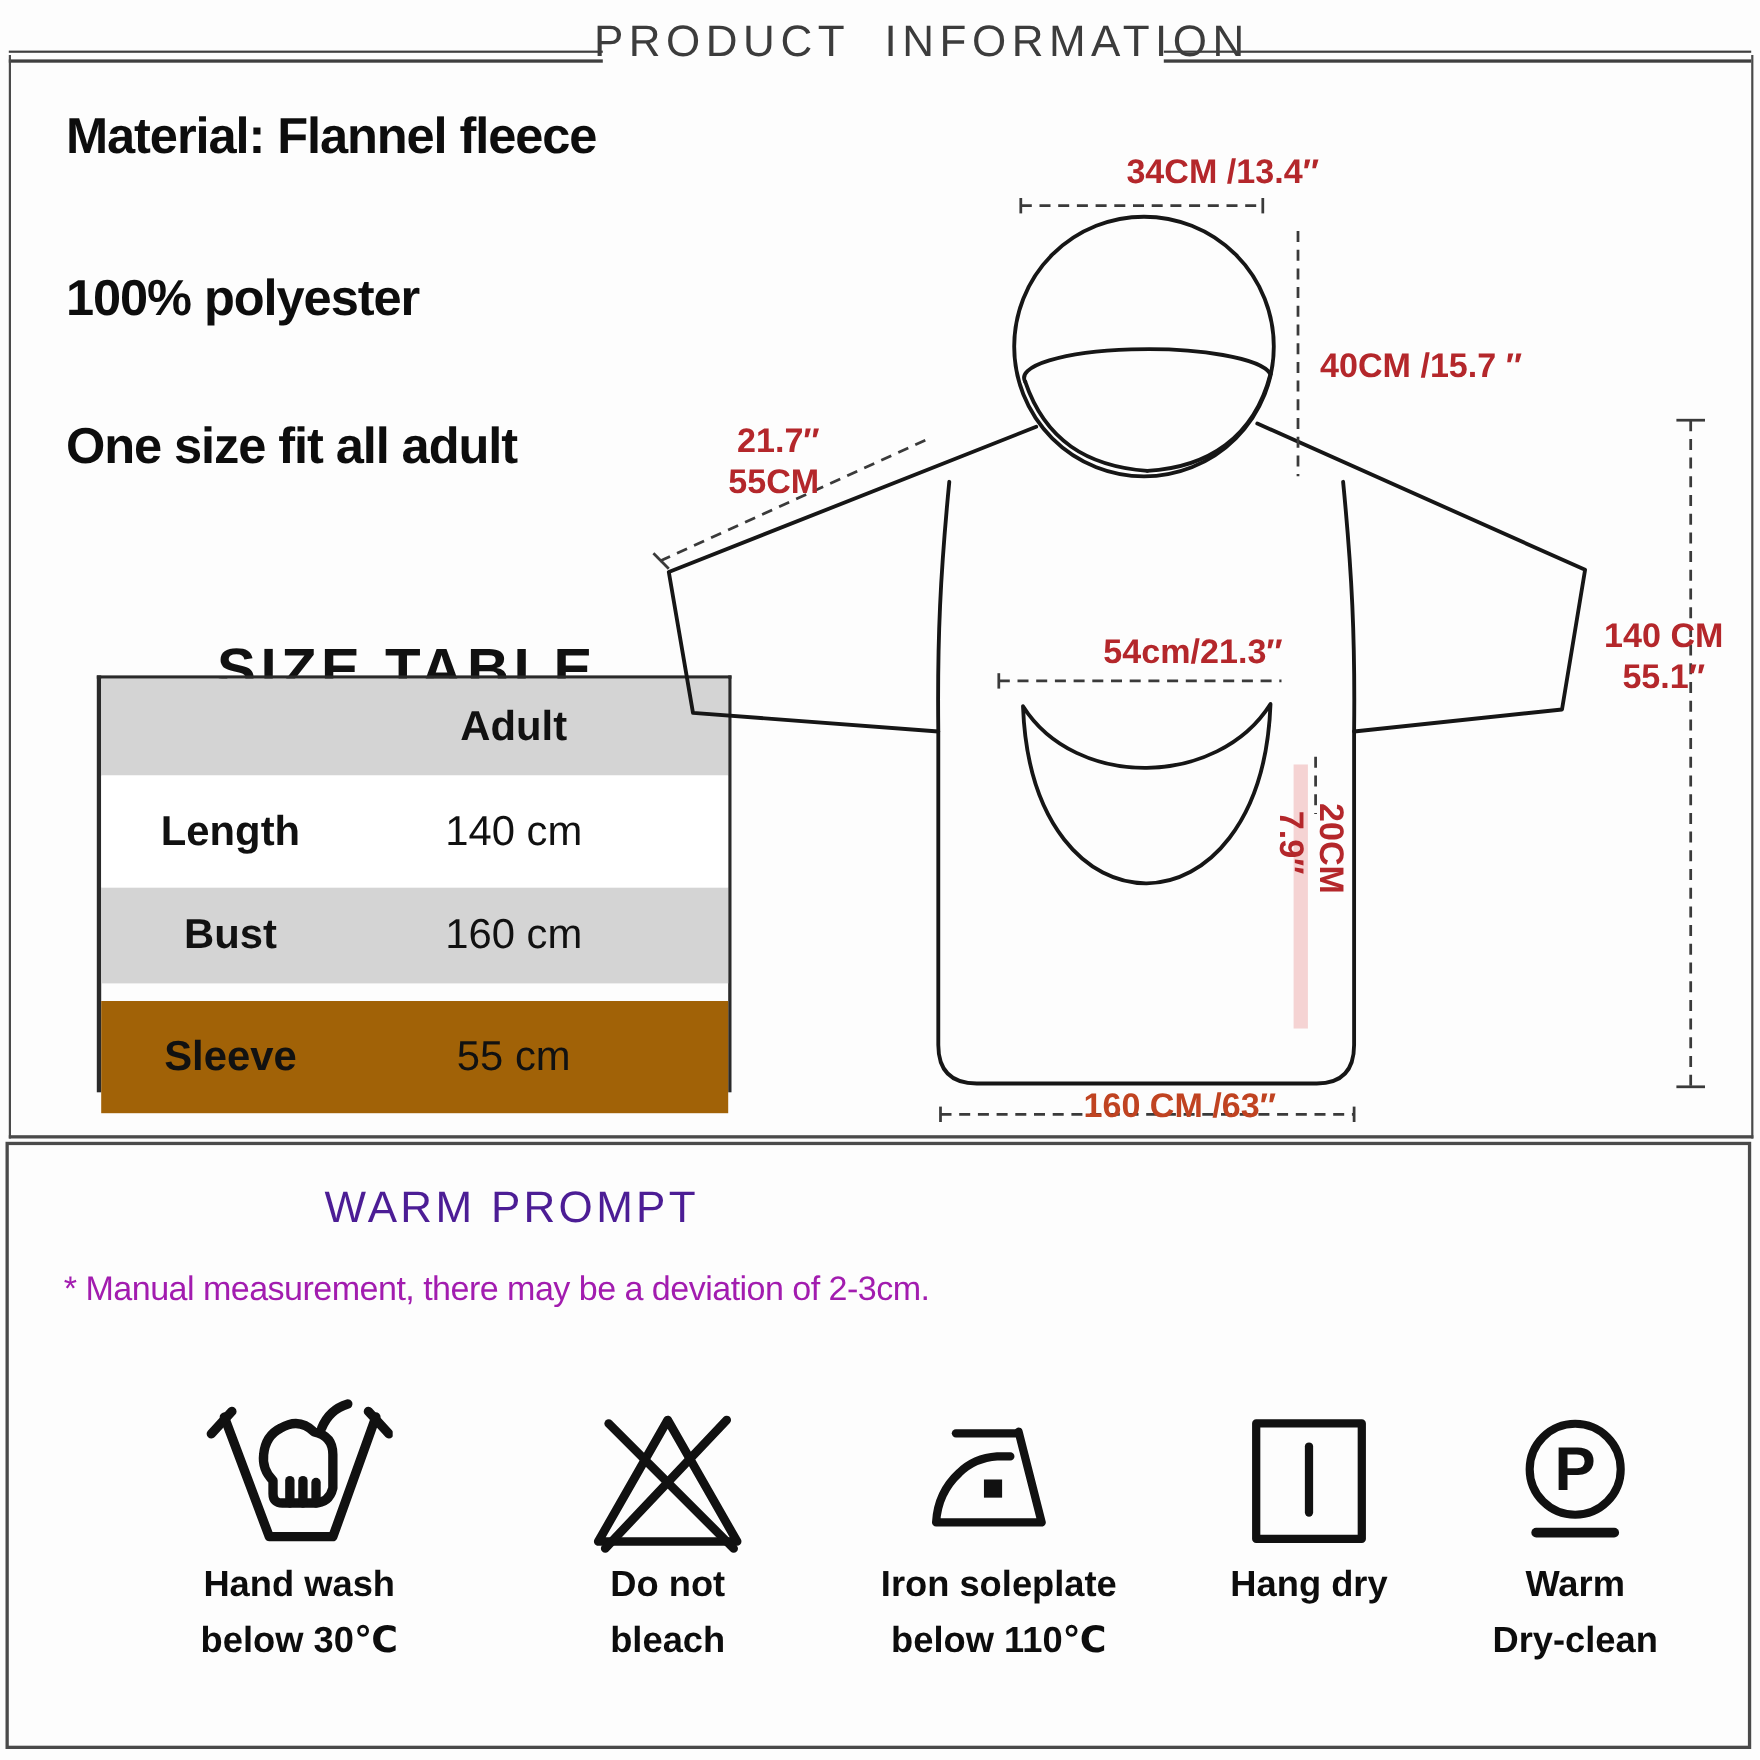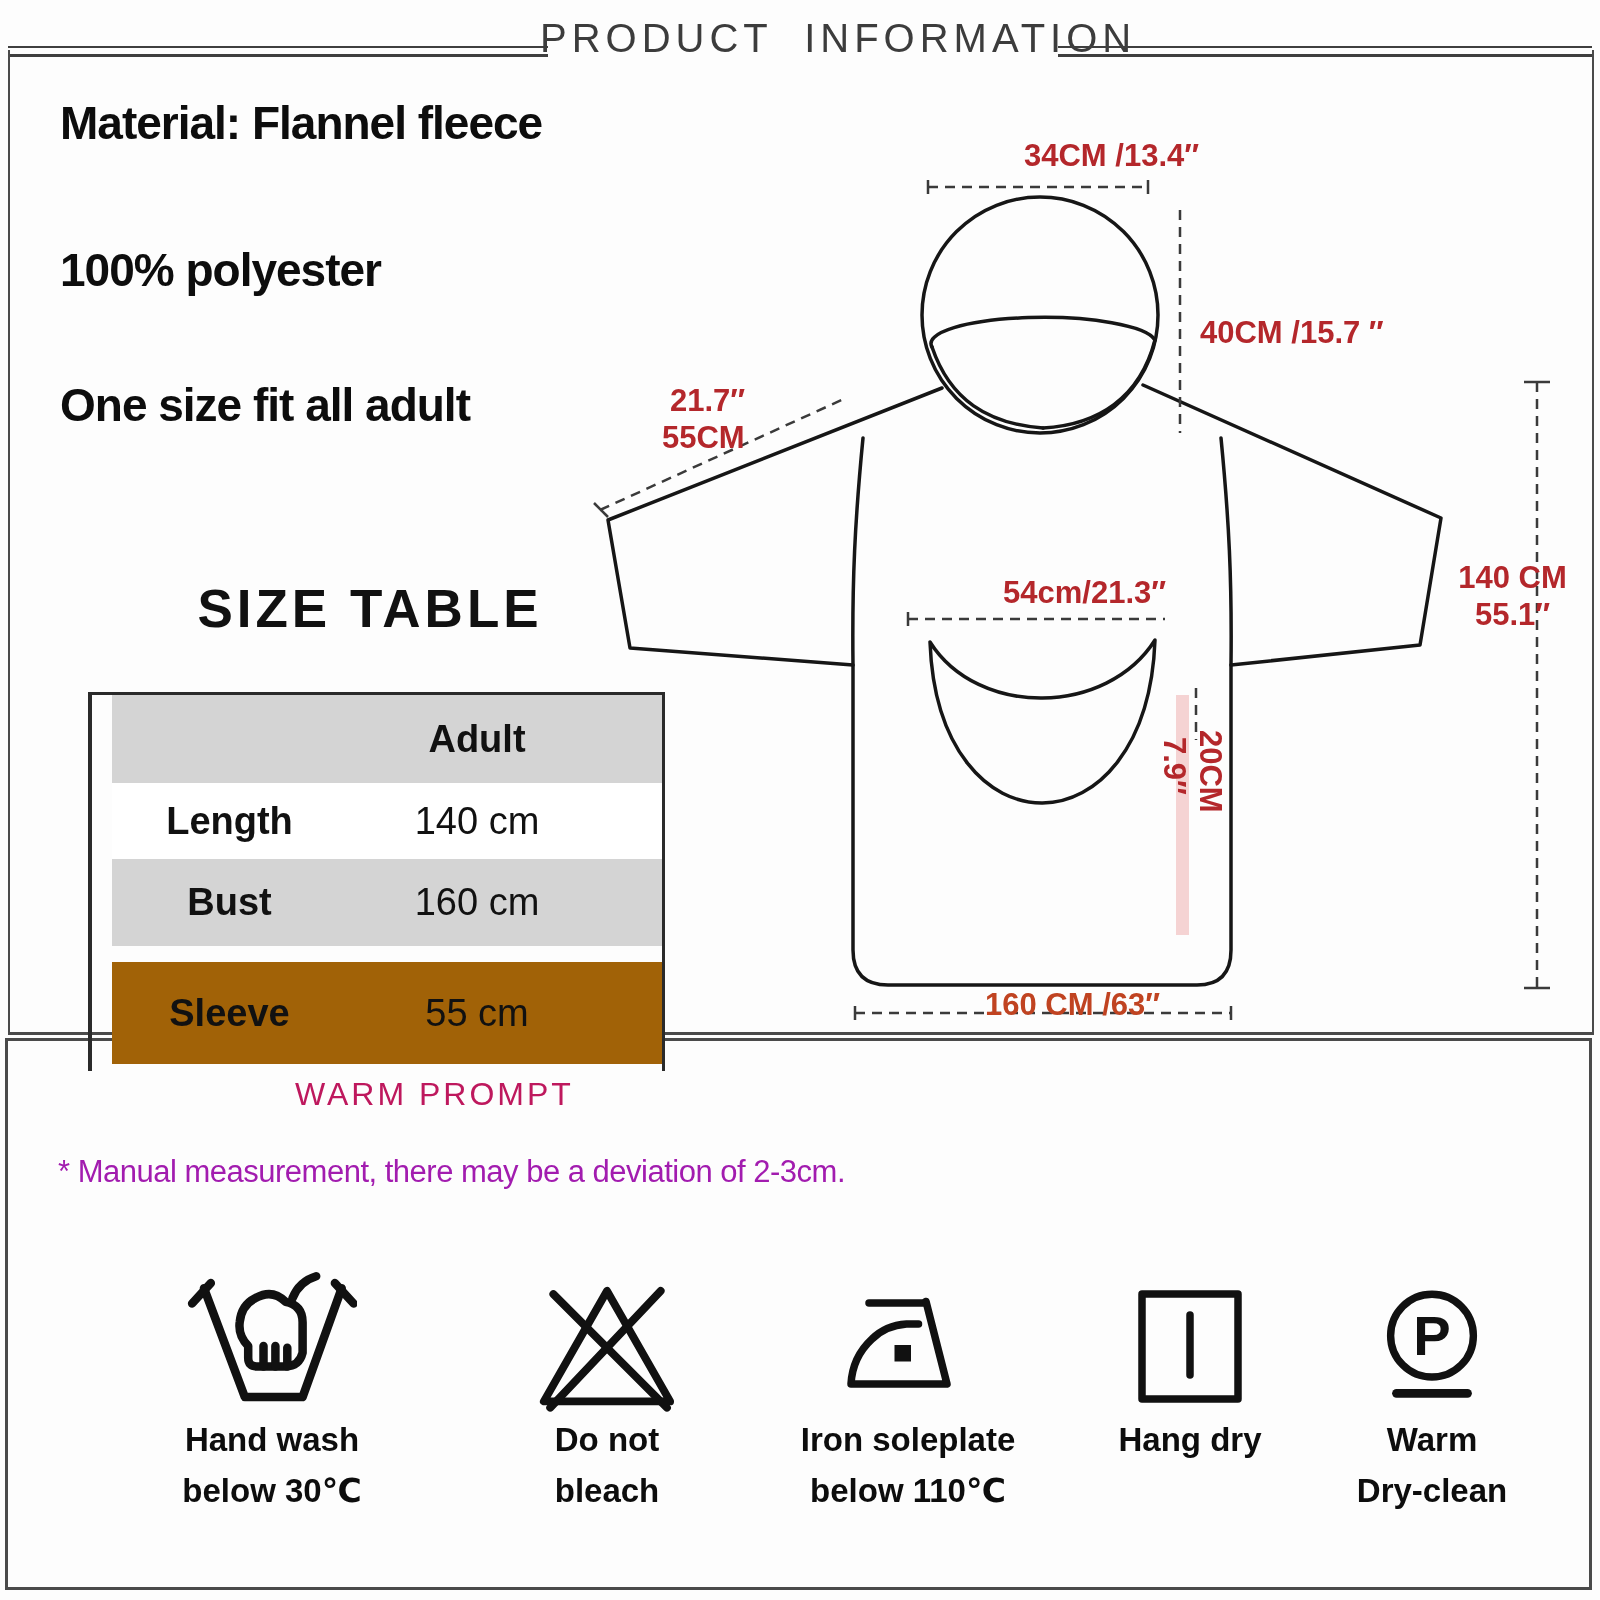--- a/index.html
+++ b/index.html
@@ -15,42 +15,42 @@
   #top-box{position:absolute;left:8px;top:50px;width:1582px;height:982px;
            border-left:2px solid #4a4a4a;border-right:2px solid #4a4a4a;border-bottom:3px solid #4a4a4a;}
   #bottom-box{position:absolute;left:5px;top:1038px;width:1587px;height:552px;border:3px solid #4a4a4a;box-sizing:border-box;}
 
   .mat{position:absolute;left:60px;font-size:46px;font-weight:700;letter-spacing:-1px;color:#0d0d0d;white-space:nowrap;}
 
   #st-title{position:absolute;left:170px;top:578px;width:400px;text-align:center;
             font-size:53px;font-weight:700;letter-spacing:4px;white-space:nowrap;}
 
   
-  #size-table{position:absolute;left:88px;top:692px;width:577px;height:379px;box-sizing:border-box;
-              border-left:4px solid #2a2a2a;border-top:3px solid #2a2a2a;border-right:3px solid #2a2a2a;padding-left:20px;}
+  #size-table{position:absolute;left:88px;top:614px;width:577px;height:379px;box-sizing:border-box;
+              border-left:4px solid #2a2a2a;border-top:3px solid #2a2a2a;border-right:3px solid #2a2a2a;}
   .trow{display:flex;width:100%;}
   .trow .lbl{width:235px;display:flex;align-items:center;justify-content:center;
              font-size:38px;font-weight:700;}
   .trow .val{flex:1;display:flex;align-items:center;justify-content:center;
              font-size:38px;font-weight:400;padding-right:55px;}
   .gray{background:#d4d4d4;}
   .r-head{height:88px;}
-  .r1{height:76px;background:#fff;}
+  .r1{height:102px;background:#fff;}
   .r2{height:87px;}
   .r3{height:102px;background:#a16207;margin-top:16px;}
 
   
   #garment{position:absolute;left:0;top:0;pointer-events:none;}
 
   
   .meas{position:absolute;font-size:31px;font-weight:700;color:#b4272b;white-space:nowrap;}
   .rot{transform:rotate(90deg);transform-origin:0 0;}
 
   
-  #wp-title{position:absolute;left:295px;top:1076px;font-size:32px;font-weight:400;letter-spacing:3px;color:#be185d;white-space:nowrap;}
+  #wp-title{position:absolute;left:295px;top:1076px;font-size:40px;font-weight:400;letter-spacing:3px;color:#4c1d95;white-space:nowrap;}
   #wp-note{position:absolute;left:58px;top:1154px;font-size:31px;font-weight:400;letter-spacing:-0.5px;color:#a21caf;white-space:nowrap;text-align:right;}
 
   
   .care-item{position:absolute;top:1262px;display:flex;flex-direction:column;align-items:center;}
   .icon-slot{height:152px;display:flex;align-items:flex-end;justify-content:center;}
   .care-label{font-size:33px;font-weight:700;line-height:51px;text-align:center;white-space:nowrap;color:#0d0d0d;}
   .cicon{stroke:#111;fill:none;stroke-width:5;stroke-linecap:round;stroke-linejoin:round;}
 </style>
 </head>
 <body>

